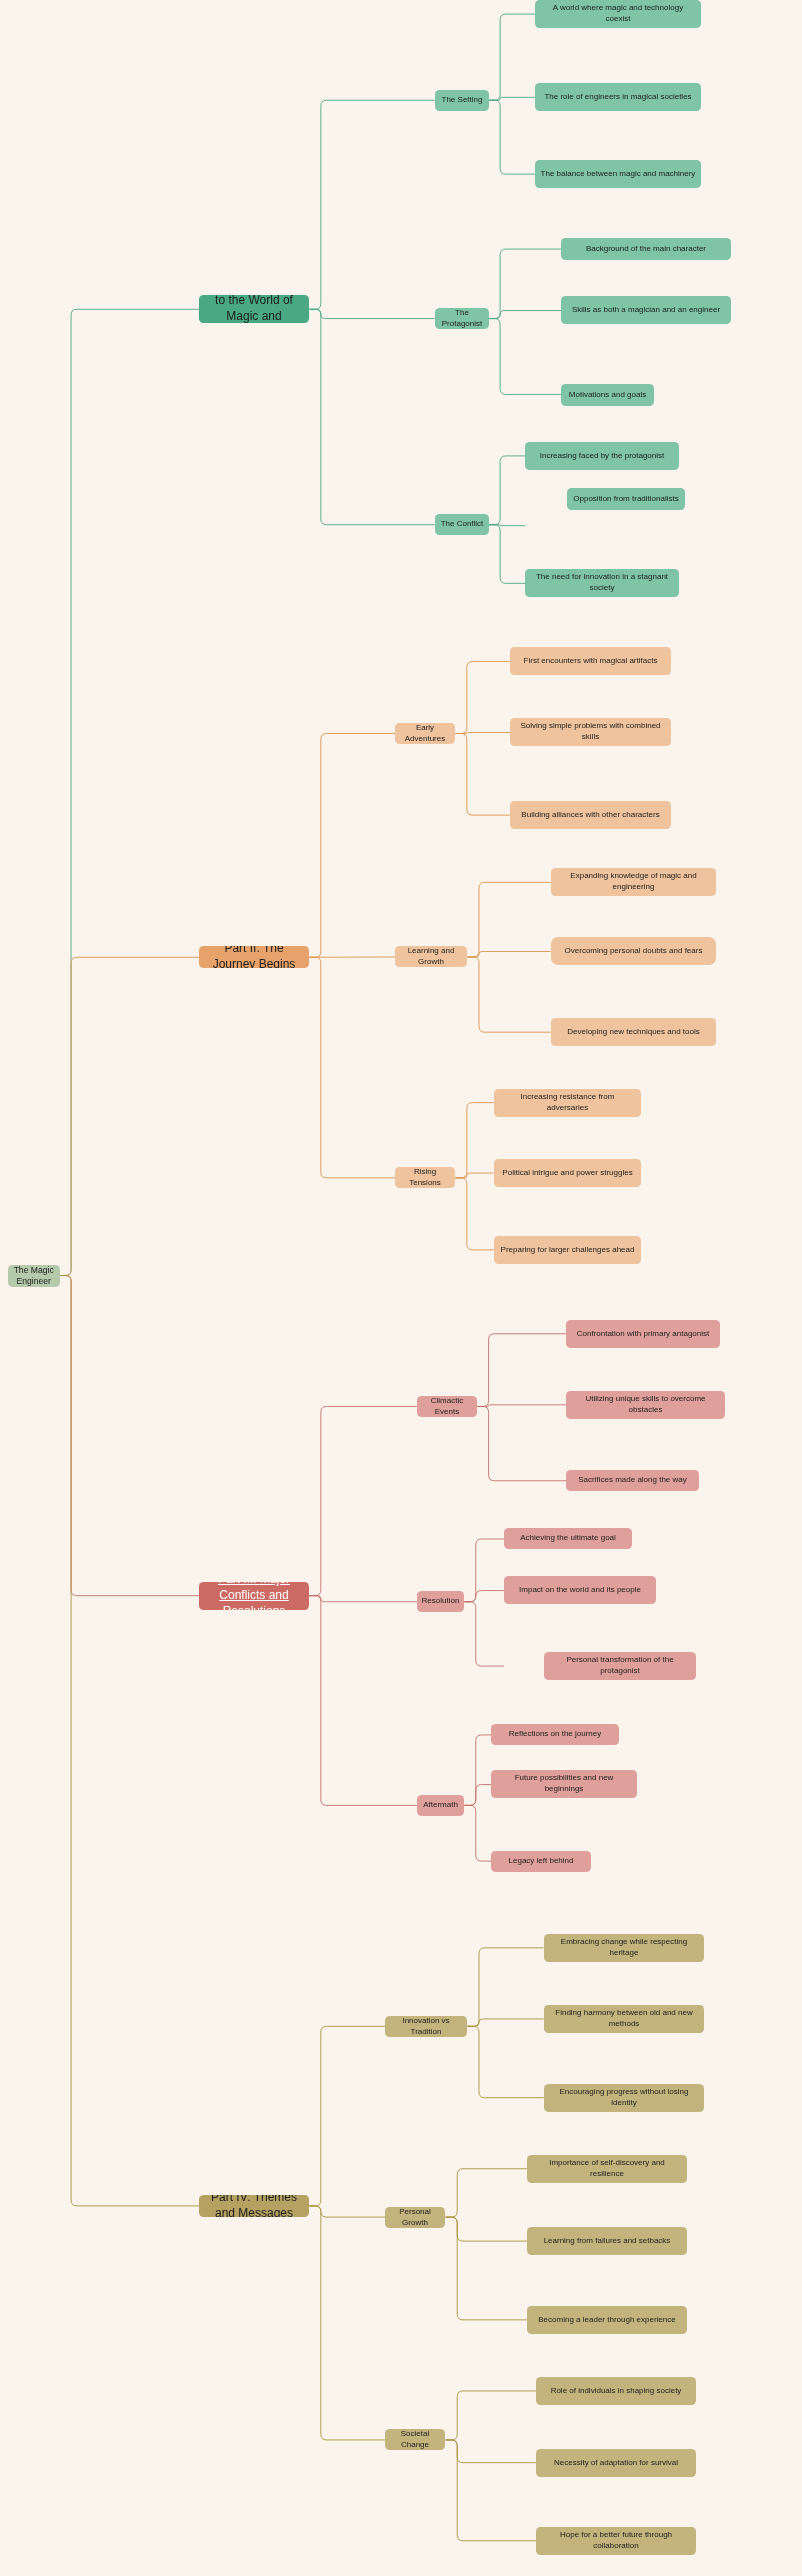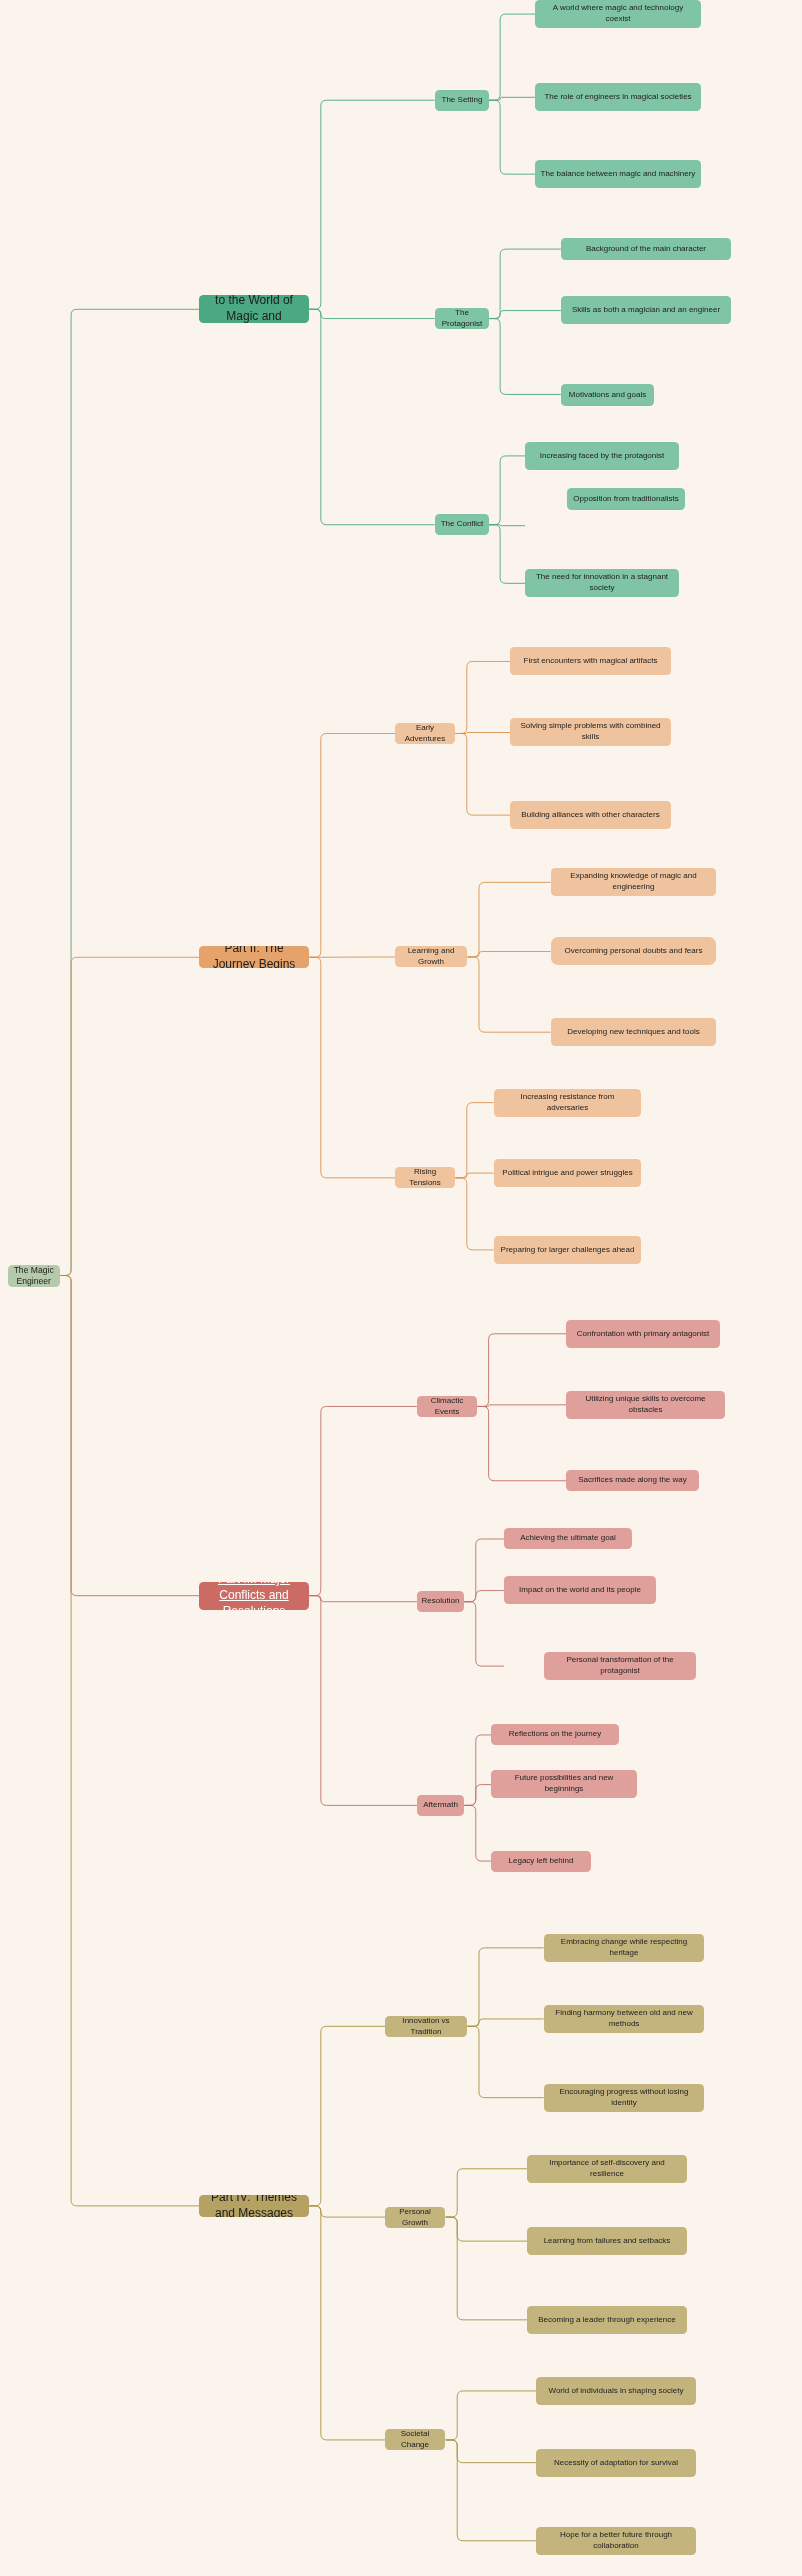--- a/index.html
+++ b/index.html
@@ -132,17 +132,17 @@
     <div class="node part" style="left: 199px; top: 2195px; width: 110px; height: 22px; background: rgb(181, 162, 99);">Part IV: Themes and Messages</div>
     <div class="node branch" style="left: 385px; top: 2016px; width: 82px; height: 21px; background: rgb(195, 180, 126);">Innovation vs Tradition</div>
     <div class="node leaf" style="left: 544px; top: 1934px; width: 160px; height: 28px; background: rgb(195, 180, 126);">Embracing change while respecting heritage</div>
     <div class="node leaf" style="left: 544px; top: 2005px; width: 160px; height: 28px; background: rgb(195, 180, 126);">Finding harmony between old and new methods</div>
     <div class="node leaf" style="left: 544px; top: 2084px; width: 160px; height: 28px; background: rgb(195, 180, 126);">Encouraging progress without losing identity</div>
     <div class="node branch" style="left: 385px; top: 2207px; width: 60px; height: 21px; background: rgb(195, 180, 126);">Personal Growth</div>
     <div class="node leaf" style="left: 527px; top: 2155px; width: 160px; height: 28px; background: rgb(195, 180, 126);">Importance of self-discovery and resilience</div>
     <div class="node leaf" style="left: 527px; top: 2227px; width: 160px; height: 28px; background: rgb(195, 180, 126);">Learning from failures and setbacks</div>
     <div class="node leaf" style="left: 527px; top: 2306px; width: 160px; height: 28px; background: rgb(195, 180, 126);">Becoming a leader through experience</div>
     <div class="node branch" style="left: 385px; top: 2429px; width: 60px; height: 21px; background: rgb(195, 180, 126);">Societal Change</div>
-    <div class="node leaf" style="left: 536px; top: 2377px; width: 160px; height: 28px; background: rgb(195, 180, 126);">World of individuals in shaping society</div>
+    <div class="node leaf" style="left: 536px; top: 2377px; width: 160px; height: 28px; background: rgb(195, 180, 126);">Role of individuals in shaping society</div>
     <div class="node leaf" style="left: 536px; top: 2449px; width: 160px; height: 28px; background: rgb(195, 180, 126);">Necessity of adaptation for survival</div>
     <div class="node leaf" style="left: 536px; top: 2527px; width: 160px; height: 28px; background: rgb(195, 180, 126);">Hope for a better future through collaboration</div>
   </div>
 
 
 </body></html>

